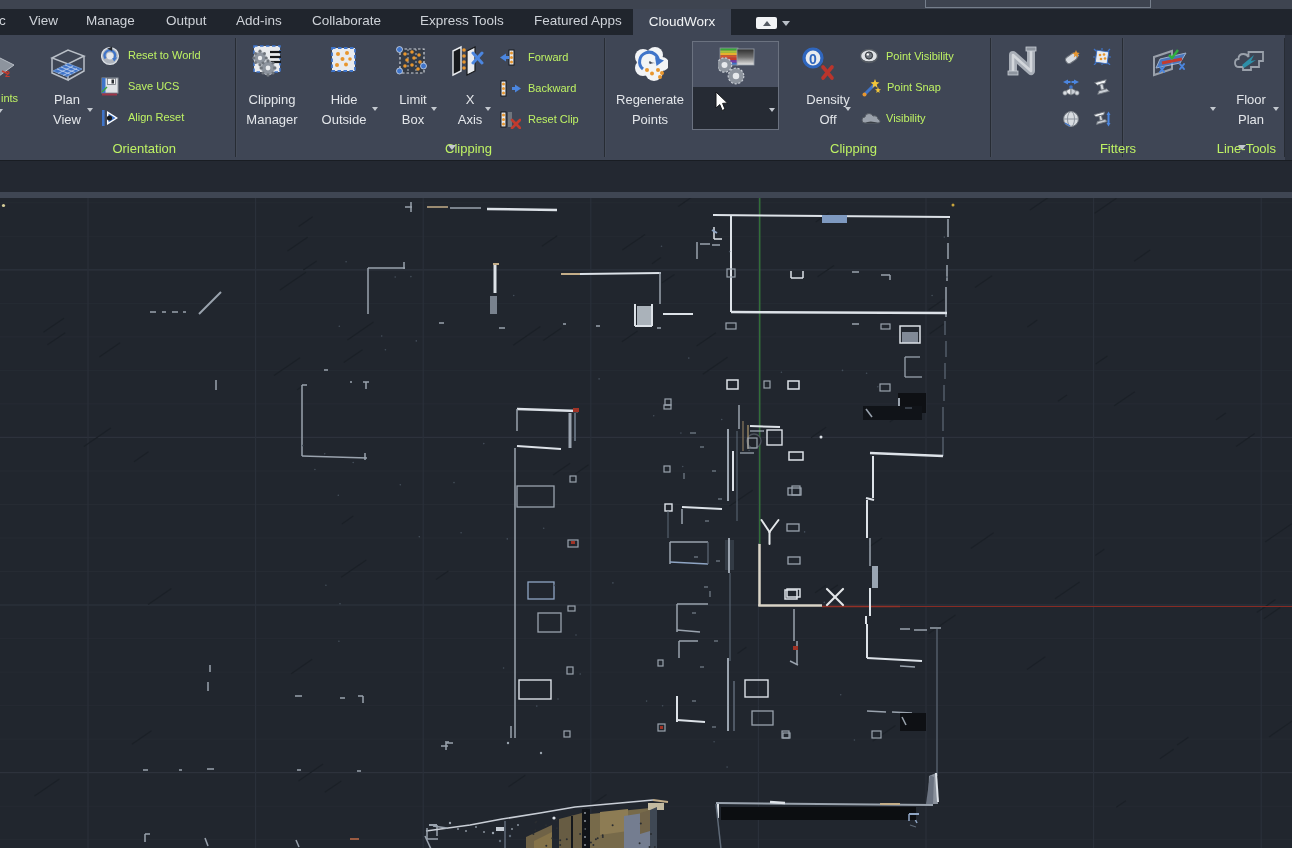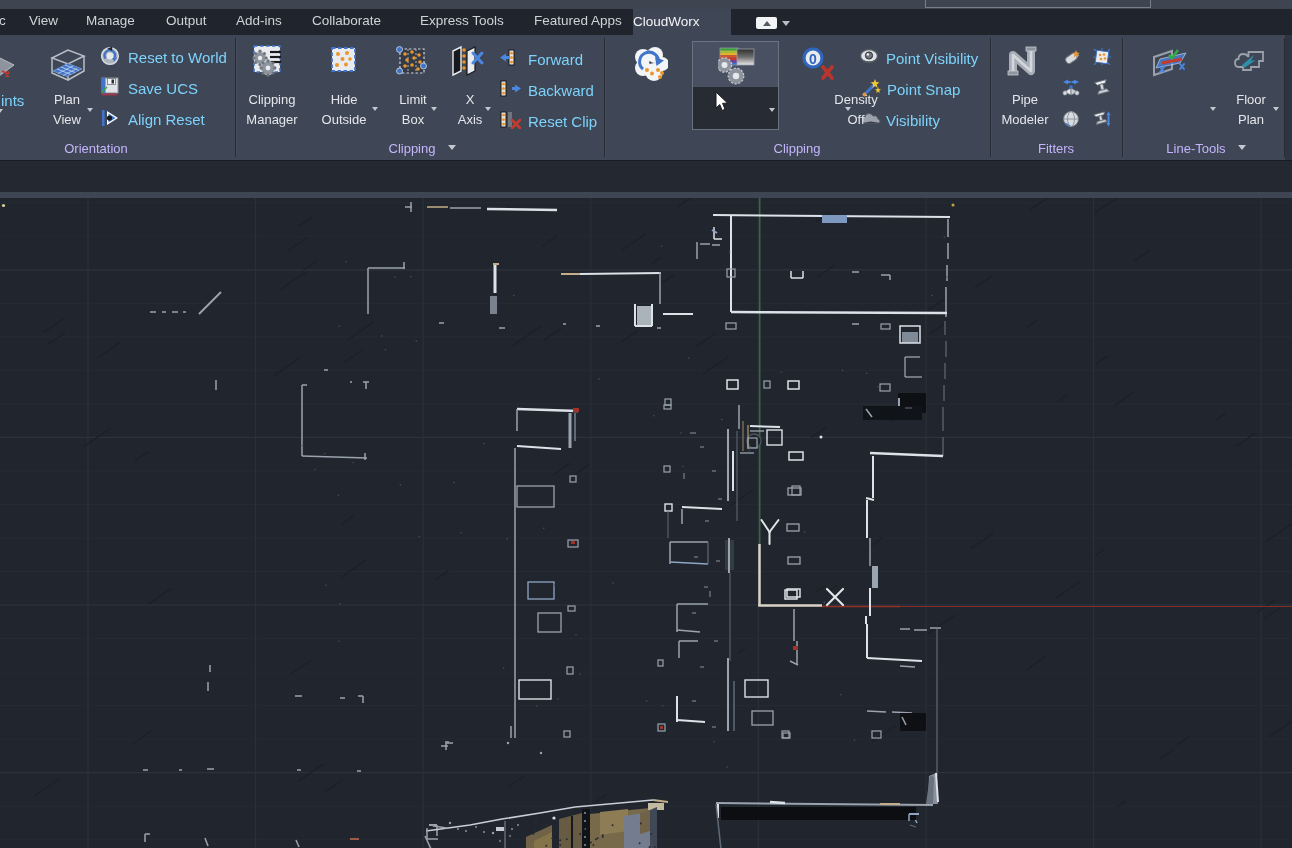--- a/index.html
+++ b/index.html
@@ -1,27 +1,27 @@
 <!DOCTYPE html>
 <html><head><meta charset="utf-8"><style>
 *{margin:0;padding:0;box-sizing:border-box}
 html,body{width:1292px;height:848px;overflow:hidden;background:#21262e;font-family:"Liberation Sans",sans-serif}
 #top{position:absolute;left:0;top:0;width:1292px;height:9px;background:#3e4450}
 #topbox{position:absolute;left:925px;top:-6px;width:226px;height:14px;border:1px solid #767f8c;background:#3e4450}
 #tabrow{position:absolute;left:0;top:9px;width:1292px;height:26px;background:#20252d}
 .tab{position:absolute;top:4px;font-size:13.5px;color:#ced2d8;white-space:nowrap}
-#activetab{position:absolute;left:633px;top:0;width:98px;height:26px;background:#3f4655;color:#f2f4f6;font-size:13.5px;line-height:25px}
+#activetab{position:absolute;left:633px;top:0;width:98px;height:26px;background:#3f4655;color:#f2f4f6;font-size:13.5px;text-align:center;line-height:25px}
 #collapse{position:absolute;left:756px;top:8px;width:21px;height:12px;background:#f2f4f6;border-radius:2px}
 #collapse:after{content:"";position:absolute;left:6.5px;top:3.5px;border-left:4px solid transparent;border-right:4px solid transparent;border-bottom:5px solid #555b63}
 #colldrop{position:absolute;left:782px;top:12px;border-left:4px solid transparent;border-right:4px solid transparent;border-top:5px solid #b9bfc7}
 #ribbon{position:absolute;left:0;top:35px;width:1292px;height:125px;background:#3f4655}
 .sep{position:absolute;top:3px;width:1px;height:119px;background:#272c34;box-shadow:1px 0 0 #454c59}
 .b2{position:absolute;text-align:center;font-size:13px;line-height:19.5px;color:#e3e6ea;white-space:nowrap}
-.b1{position:absolute;font-size:15px;color:#7dd3fc;white-space:nowrap}
-.pl{position:absolute;top:106px;text-align:center;font-size:13px;color:#c4b5fd}
+.b1{position:absolute;font-size:11px;color:#bef264;white-space:nowrap}
+.pl{position:absolute;top:106px;text-align:right;font-size:13px;color:#bef264}
 .car{position:absolute;border-left:3.5px solid transparent;border-right:3.5px solid transparent;border-top:4.5px solid #c3c8cf}
 .car2{position:absolute;border-left:4.5px solid transparent;border-right:4.5px solid transparent;border-top:5px solid #c3c8cf}
 #hoverbtn{position:absolute;left:692px;top:6px;width:87px;height:89px;border:1px solid #6b7280;background:#262b34}
 #hoverbtn .ic{position:absolute;left:0;top:0;width:85px;height:45px;background:#495061}
 #substrip{position:absolute;left:0;top:160px;width:1292px;height:32px;background:#232831;border-top:1px solid #191d23}
 #lightband{position:absolute;left:0;top:192px;width:1292px;height:6px;background:#3f4653}
 #vp{position:absolute;left:0;top:198px;width:1292px;height:650px;background:#21262e}
 </style></head>
 <body>
 <div id="top">
@@ -367,27 +367,27 @@
 <div class="b2" style="left:212px;top:55px;width:120px">Clipping<br>Manager</div>
 <div class="b2" style="left:284px;top:55px;width:120px">Hide<br>Outside</div>
     <div class="car" style="left:372px;top:72px"></div>
 <div class="b2" style="left:353px;top:55px;width:120px">Limit<br>Box</div>
     <div class="car" style="left:431px;top:72px"></div>
 <div class="b2" style="left:410px;top:55px;width:120px">X<br>Axis</div>
     <div class="car" style="left:485px;top:72px"></div>
 <div class="b1" style="left:528px;top:16px">Forward</div>
 <div class="b1" style="left:528px;top:47px">Backward</div>
 <div class="b1" style="left:528px;top:78px">Reset Clip</div>
+<div class="b2" style="left:590px;top:55px;width:120px">Regenerate<br>Points</div>
     <div class="car" style="left:769px;top:73px"></div>
-<div class="b2" style="left:796px;top:55px;width:120px">Density<br>Off</div>
+<div class="b2" style="left:768px;top:55px;width:120px">Density<br>Off</div>
     <div class="car" style="left:845px;top:72px"></div>
 <div class="b1" style="left:886px;top:15px">Point Visibility</div>
 <div class="b1" style="left:887px;top:46px">Point Snap</div>
 <div class="b1" style="left:886px;top:77px">Visibility</div>
-<div class="b2" style="left:965px;top:55px;width:120px">Pipe<br>Modeler</div>
     <div class="car" style="left:1210px;top:72px"></div>
 <div class="b2" style="left:1191px;top:55px;width:120px">Floor<br>Plan</div>
     <div class="car" style="left:1273px;top:72px"></div>
 <div class="pl" style="left:16px;width:160px">Orientation</div>
 <div class="pl" style="left:332px;width:160px">Clipping</div>
 <div class="car2" style="left:448px;top:110px"></div>
 <div class="pl" style="left:717px;width:160px">Clipping</div>
 <div class="pl" style="left:976px;width:160px">Fitters</div>
 <div class="pl" style="left:1116px;width:160px">Line-Tools</div>
 <div class="car2" style="left:1238px;top:110px"></div>

